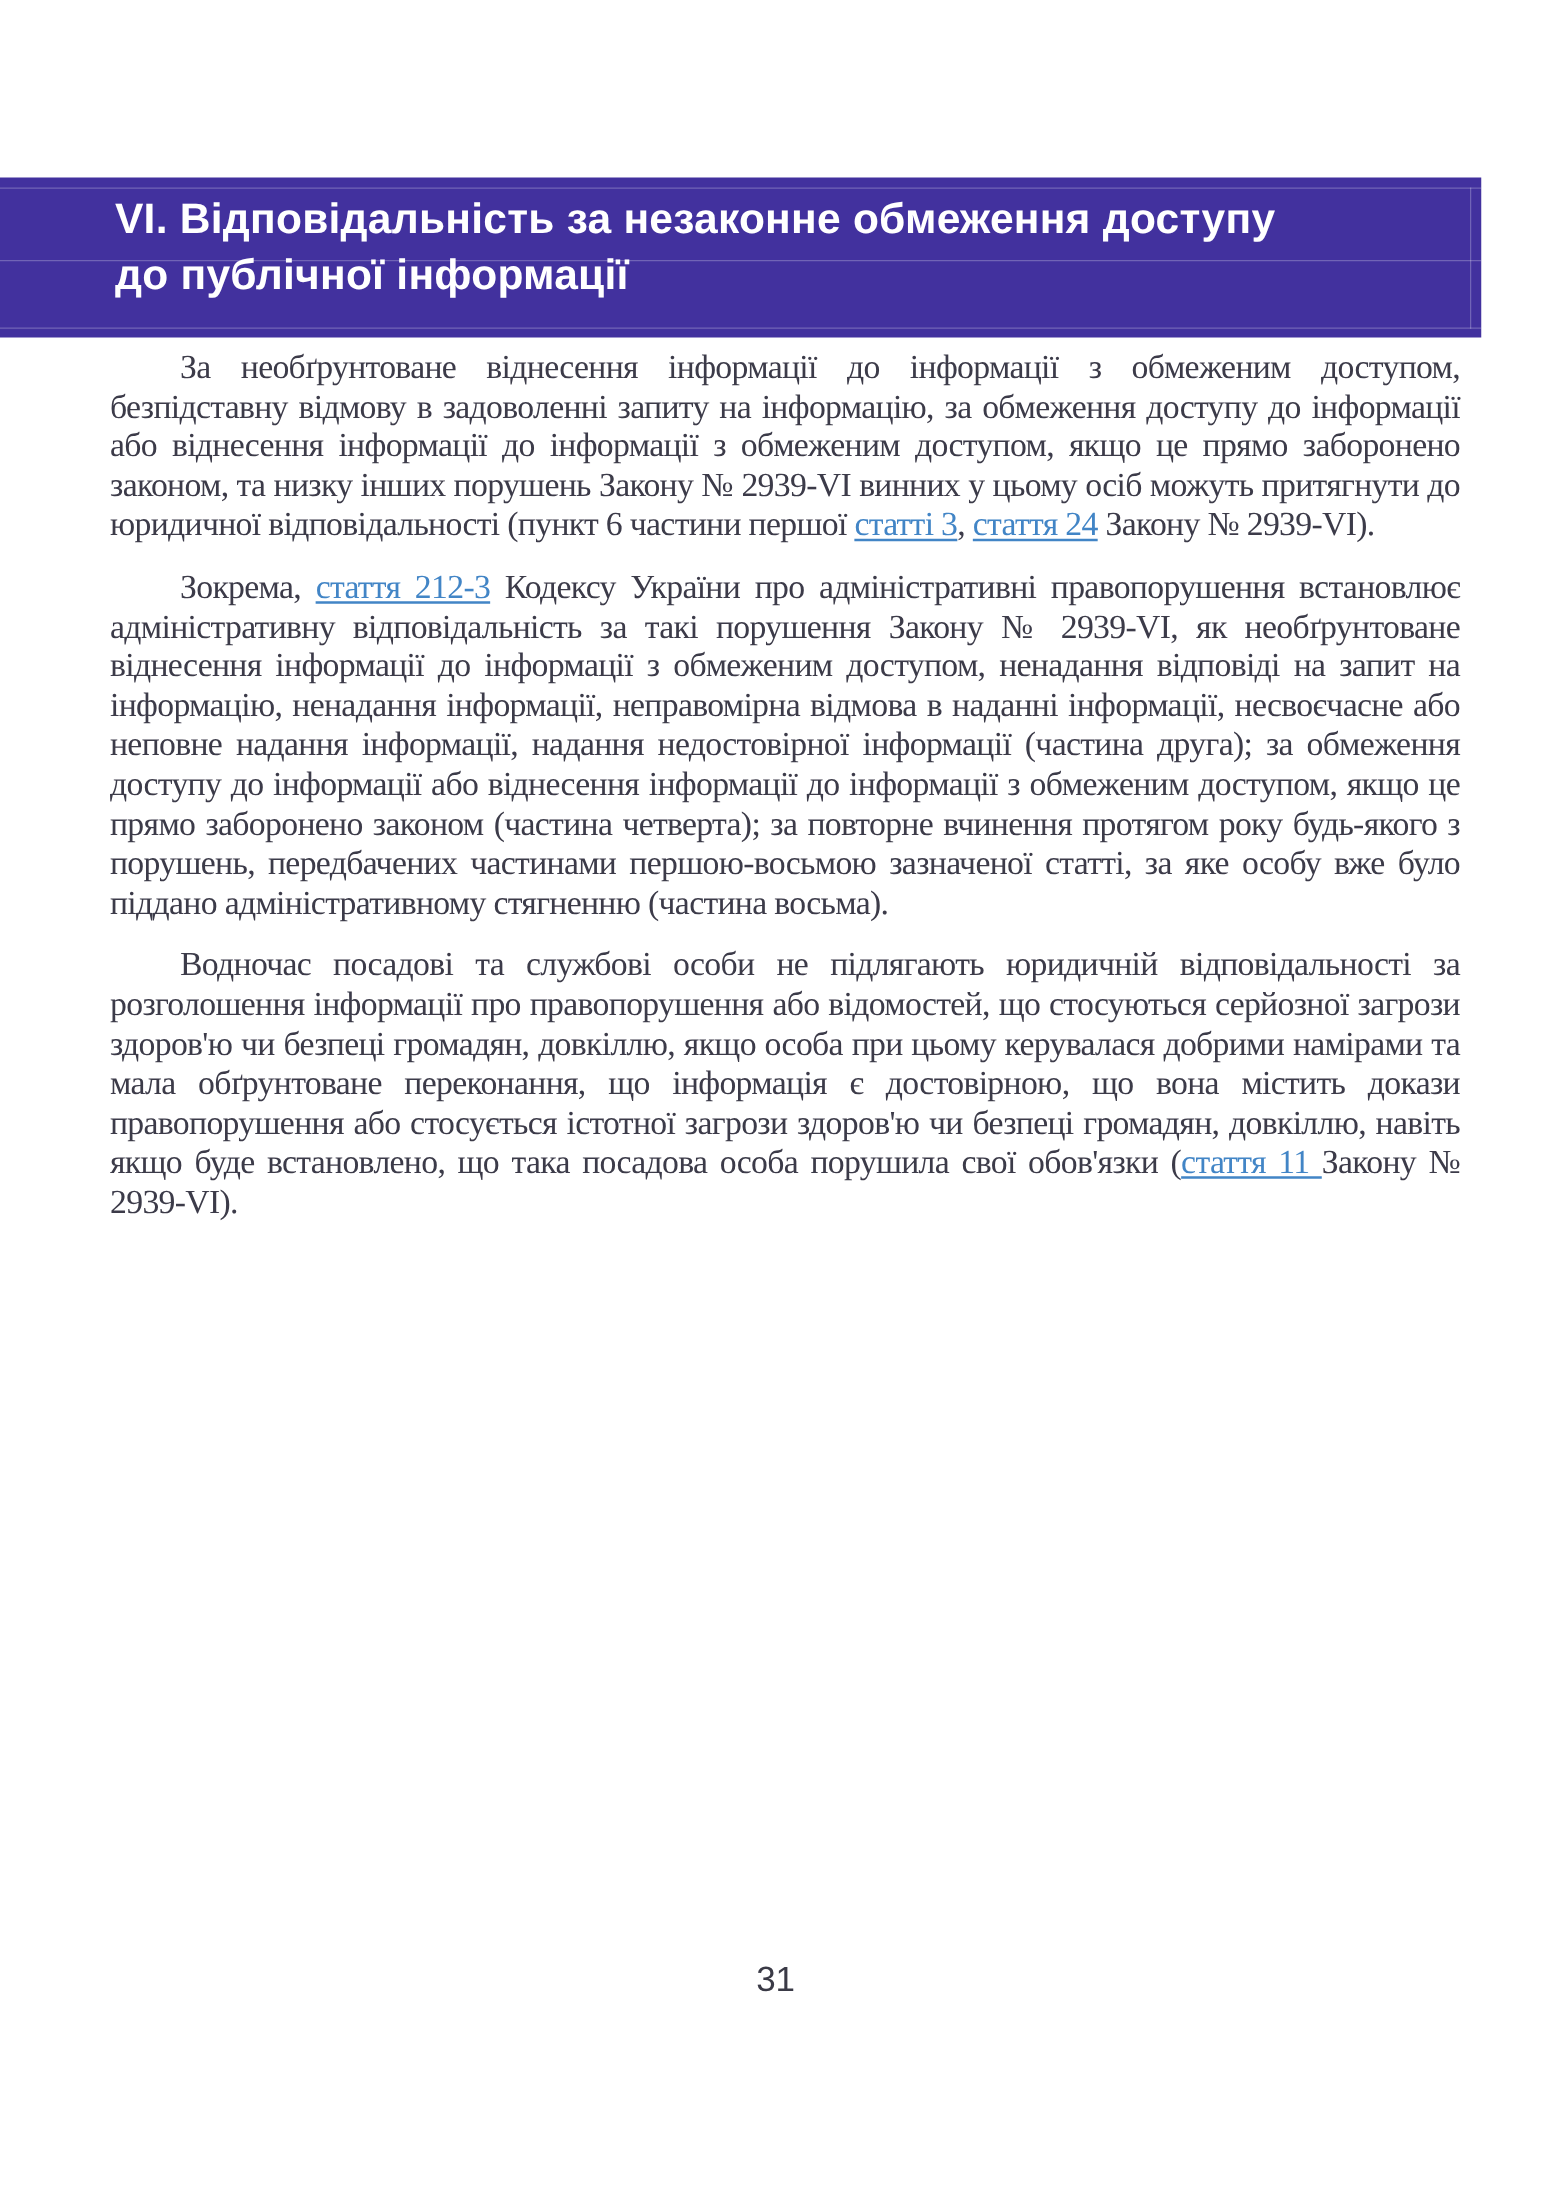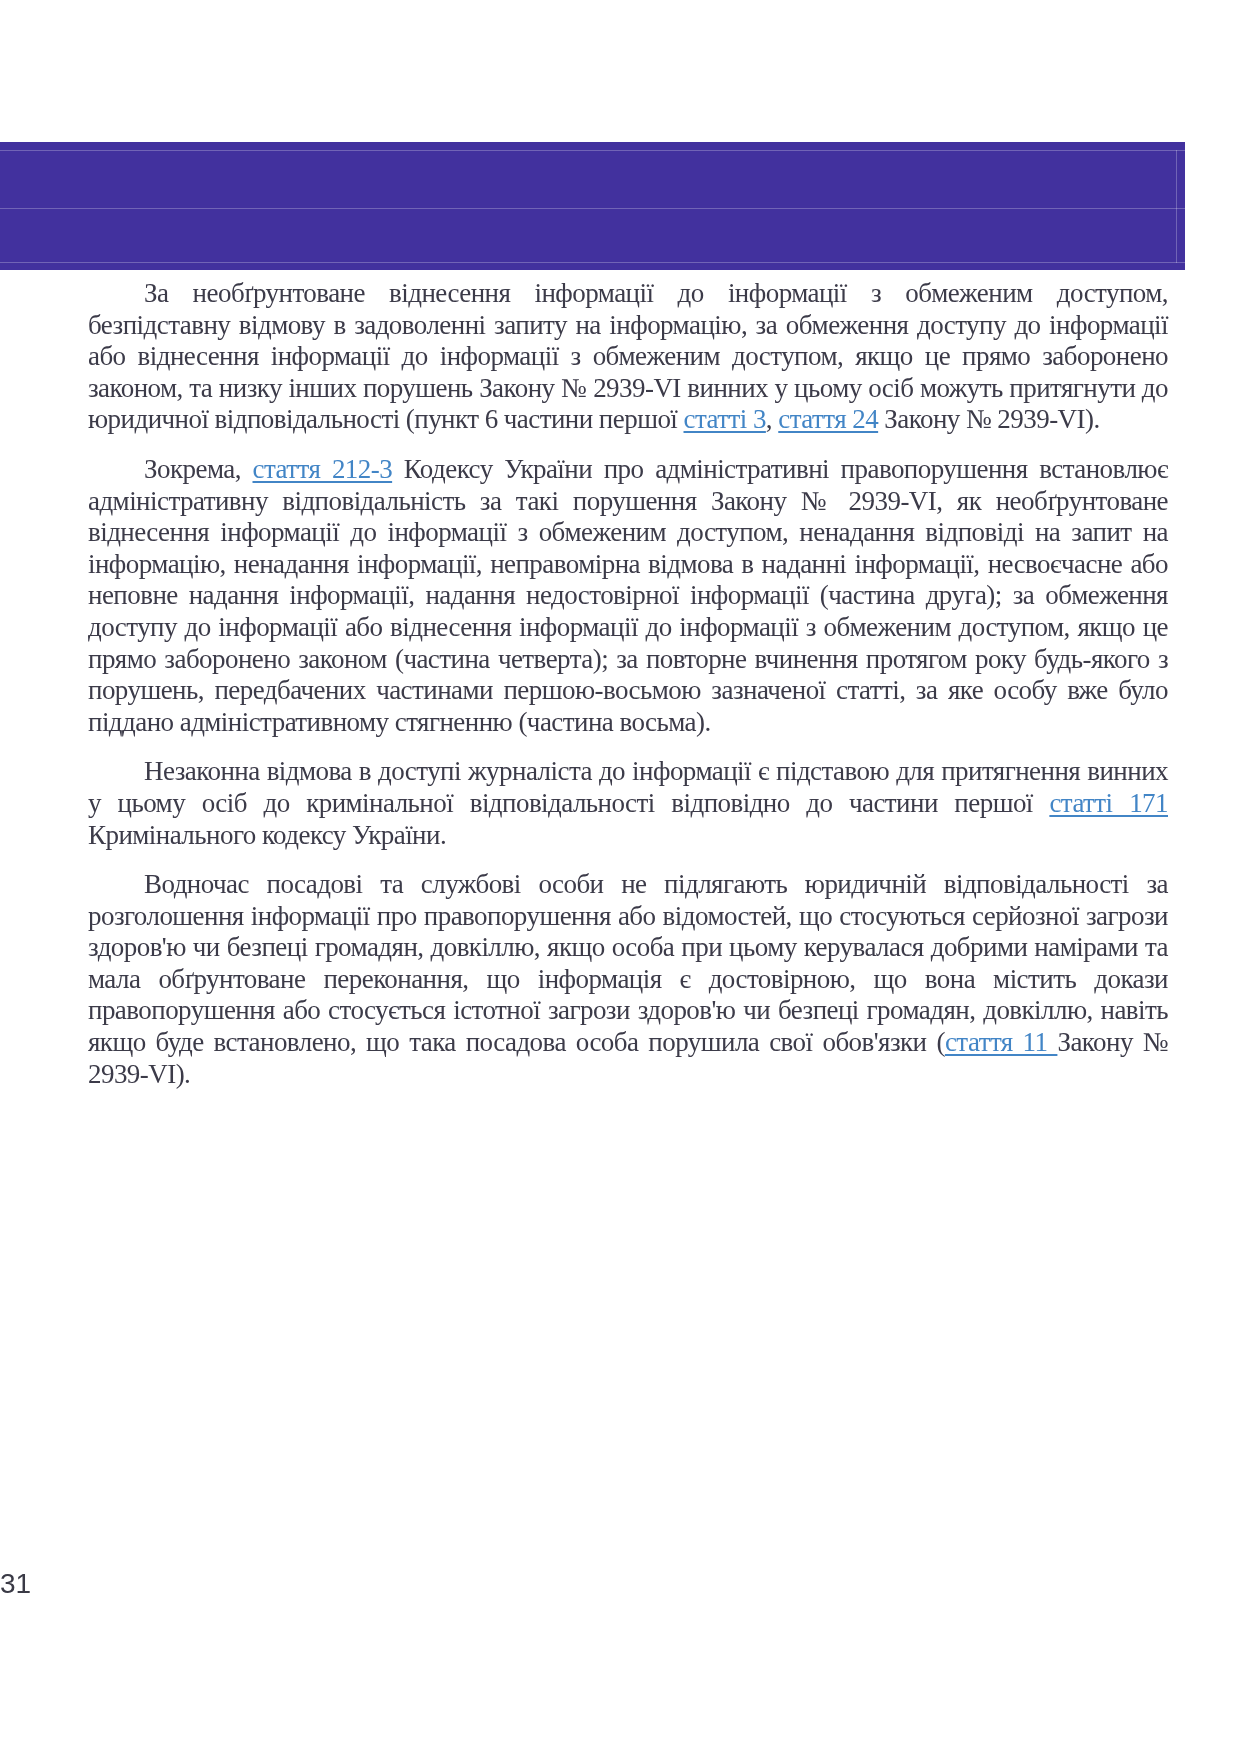--- a/index.html
+++ b/index.html
@@ -53,40 +53,40 @@
     color: #4285c6;
     text-decoration: underline;
     text-underline-offset: 3px;
     cursor: pointer;
   }
   .page-number {
     position: absolute;
     left: 0;
     top: 1568px;
     width: 1241px;
-    text-align: left;
+    text-align: center;
     font-size: 28px;
     letter-spacing: 0;
     color: #3a3a46;
   }
 </style>
 </head>
 <body>
 
 <div class="page">
 
   <div class="banner">
     <div class="hl" style="left:0; right:0; top:8px; height:1px;"></div>
     <div class="hl" style="left:0; right:0; top:66px; height:1px;"></div>
     <div class="hl" style="left:0; right:0; bottom:7px; height:1px;"></div>
     <div class="hl" style="top:8px; bottom:7px; right:8px; width:1px;"></div>
+    <h1>VI. Відповідальність за незаконне обмеження доступу до публічної інформації</h1>
   </div>
 
   <div class="content">
       <p>За необґрунтоване віднесення інформації до інформації з обмеженим доступом, безпідставну відмову в задоволенні запиту на інформацію, за обмеження доступу до інформації або віднесення інформації до інформації з обмеженим доступом, якщо це прямо заборонено законом, та низку інших порушень Закону № 2939-VI винних у цьому осіб можуть притягнути до юридичної відповідальності (пункт 6 частини першої <a class="doc-link" href="#">статті 3</a>, <a class="doc-link" href="#">стаття 24</a> Закону № 2939-VI).</p>
       <p>Зокрема, <a class="doc-link" href="#">стаття 212-3</a> Кодексу України про адміністративні правопорушення встановлює адміністративну відповідальність за такі порушення Закону № 2939-VI, як необґрунтоване віднесення інформації до інформації з обмеженим доступом, ненадання відповіді на запит на інформацію, ненадання інформації, неправомірна відмова в наданні інформації, несвоєчасне або неповне надання інформації, надання недостовірної інформації (частина друга); за обмеження доступу до інформації або віднесення інформації до інформації з обмеженим доступом, якщо це прямо заборонено законом (частина четверта); за повторне вчинення протягом року будь-якого з порушень, передбачених частинами першою-восьмою зазначеної статті, за яке особу вже було піддано адміністративному стягненню (частина восьма).</p>
-      <p>Незаконна відмова в доступі журналіста до інформації є підставою для притягнення винних у цьому осіб до кримінальної відповідальності відповідно до частини першої <a class="doc-link" href="#">статті 171</a> Кримінального кодексу України.</p>
       <p>Водночас посадові та службові особи не підлягають юридичній відповідальності за розголошення інформації про правопорушення або відомостей, що стосуються серйозної загрози здоров'ю чи безпеці громадян, довкіллю, якщо особа при цьому керувалася добрими намірами та мала обґрунтоване переконання, що інформація є достовірною, що вона містить докази правопорушення або стосується істотної загрози здоров'ю чи безпеці громадян, довкіллю, навіть якщо буде встановлено, що така посадова особа порушила свої обов'язки (<a class="doc-link" href="#">стаття 11 </a>Закону № 2939-VI).</p>
     </div>
 
   <div class="page-number">31</div>
 
 </div>
 
 </body></html>

